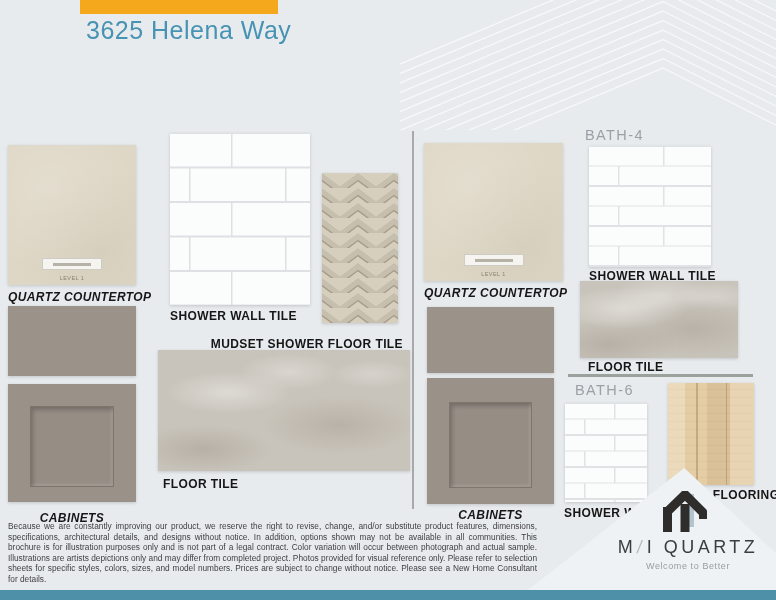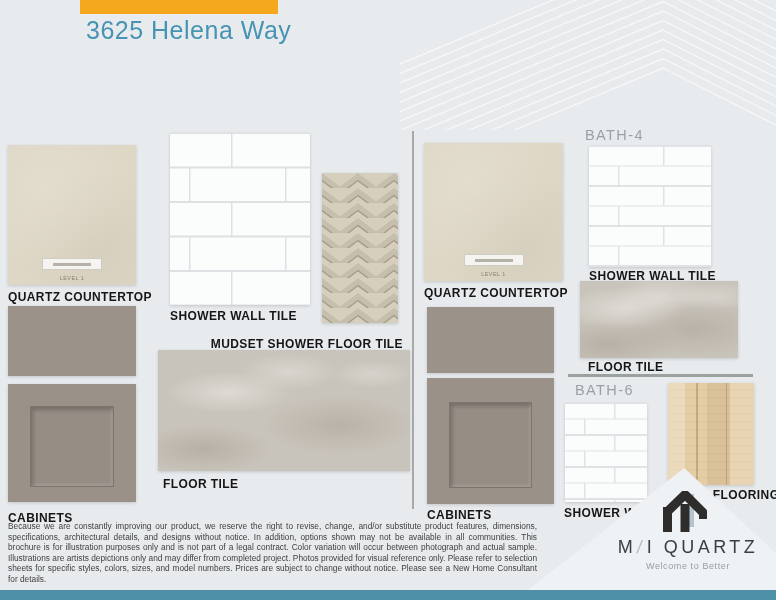--- a/index.html
+++ b/index.html
@@ -2,21 +2,21 @@
 <html><head>
 <meta charset="utf-8">
 <style>
   html,body{margin:0;padding:0;}
   body{width:776px;height:600px;overflow:hidden;font-family:"Liberation Sans",sans-serif;}
   .page{position:relative;width:776px;height:600px;background:#e8ebee;overflow:hidden;}
   .abs{position:absolute;}
   .heading{font-size:14.5px;letter-spacing:1.4px;color:#4f4f4f;white-space:nowrap;}
   .heading-light{color:#9aa1a6;}
   .lbl{font-size:12px;font-weight:bold;letter-spacing:.4px;color:#161616;white-space:nowrap;}
-  .lbl-center{text-align:left;}
+  .lbl-center{text-align:center;font-style:italic;}
   .swatch{box-shadow:0 1px 3px rgba(0,0,0,.16);}
   .quartz{background-color:#ded7c6;background-image:radial-gradient(circle at 32% 30%,rgba(255,255,255,.16),rgba(0,0,0,0) 65%),radial-gradient(circle at 70% 75%,rgba(160,150,128,.12),rgba(0,0,0,0) 60%);}
   .taupe{background:#9b9289;}
   .door{background:#9a9188;}
   .door-panel{position:absolute;left:17%;right:17%;top:19%;bottom:13%;background:#968d85;border:1px solid #7e756d;box-shadow:inset 2px 3px 4px rgba(0,0,0,.22),inset -2px -2px 3px rgba(255,255,255,.13);}
   .floortile{background-color:#c9c4bb;background-image:
     radial-gradient(ellipse 90px 30px at 28% 35%,rgba(255,255,255,.38),rgba(0,0,0,0) 70%),
     radial-gradient(ellipse 110px 42px at 72% 62%,rgba(168,160,148,.5),rgba(0,0,0,0) 70%),
     radial-gradient(ellipse 70px 26px at 52% 18%,rgba(255,255,255,.3),rgba(0,0,0,0) 70%),
     radial-gradient(ellipse 95px 34px at 18% 82%,rgba(160,152,140,.45),rgba(0,0,0,0) 72%),

